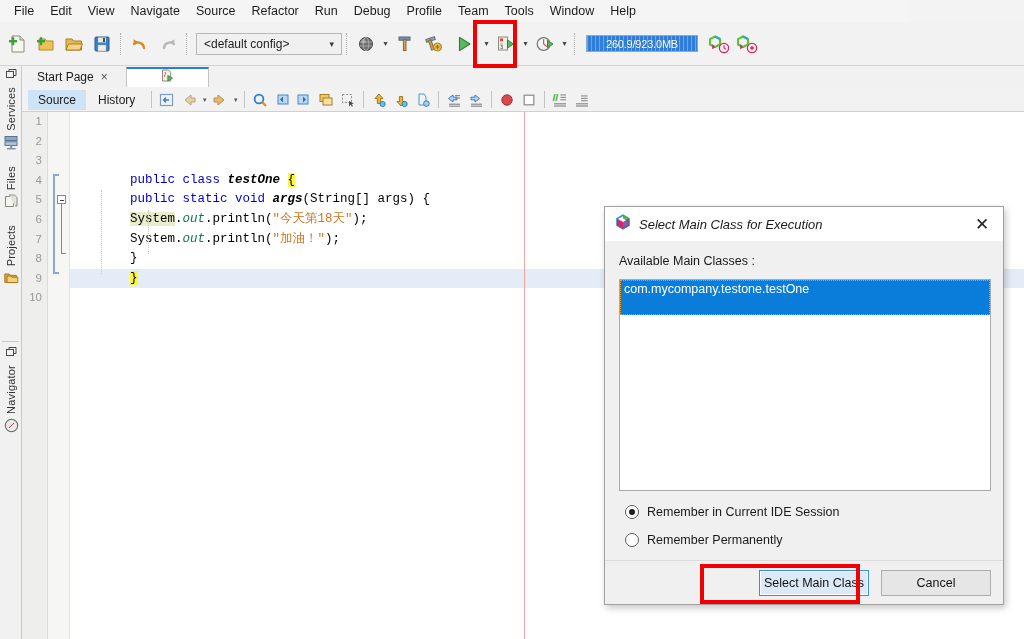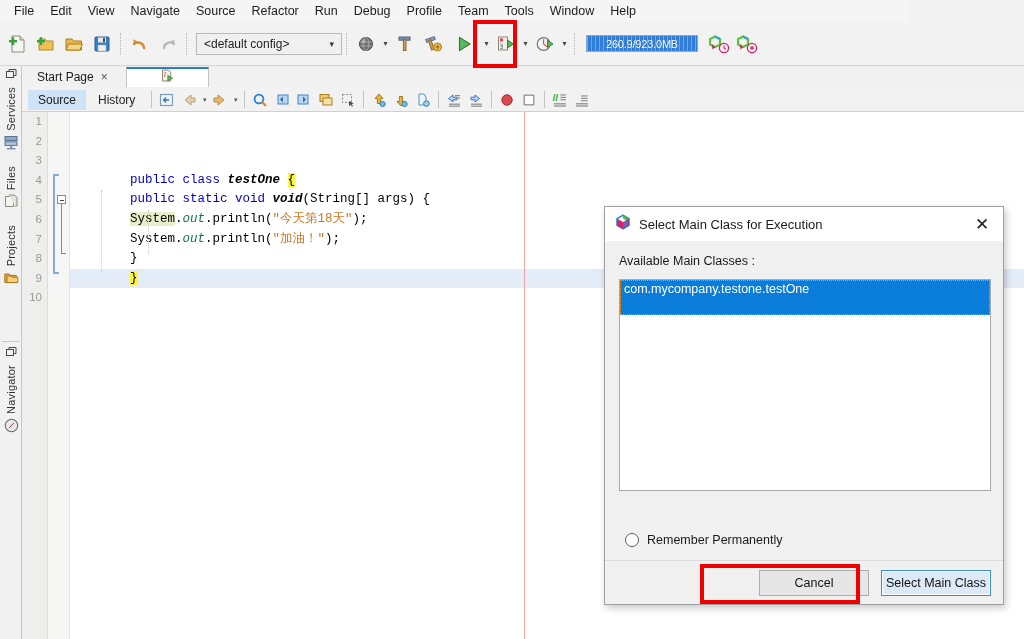--- a/index.html
+++ b/index.html
@@ -238,21 +238,21 @@
     border: 1px solid #a0a0a0;
     box-shadow: 2px 3px 7px rgba(0,0,0,0.22);
     z-index: 40;
   }
   .dlg-title {
     height: 34px; background: #ffffff;
     display: flex; align-items: center;
     padding: 0 6px 0 10px;
   }
   .dlg-title .ttl {
-    font-size: 13px; color: #1a1a1a; margin-left: 8px; flex: 1;
+    font-size: 13px; color: #1a1a1a; margin-left: 8px; flex: 1; font-style: italic;
   }
   .dlg-close {
     width: 30px; height: 28px;
     display:flex;align-items:center;justify-content:center;
     font-size: 17px; color: #222; font-weight: 300;
   }
   .dlg-body {
     position: absolute; left: 0; right: 0; top: 34px; bottom: 0;
     background: #f0f0f0;
   }
@@ -731,21 +731,21 @@
       <div class="line"></div>
 
 
       <div class="line"></div>
 
       <div class="line">
         <span class="kw">public</span><span> </span><span class="kw">class</span><span class="mth"> testOne </span><span class="hl-y">{</span>
       </div>
 
       <div class="line">
-        <span class="kw">public static void</span><span> </span><span class="mth">void</span><span>(String[] args) {</span>
+        <span class="kw">public static void</span><span> </span><span class="mth">args</span><span>(String[] args) {</span>
       </div>
 
       <div class="line">
         <span class="hl-b">System</span><span>.</span><span class="fld">out</span><span>.println(</span><span class="str">"今天第18天"</span><span>);</span>
       </div>
 
       <div class="line">
         <span>System</span><span>.</span><span class="fld">out</span><span>.println(</span><span class="str">"加油！"</span><span>);</span>
       </div>
 
@@ -777,27 +777,31 @@
     </div>
 
     <div class="dlg-body">
 
       <div class="dlg-label">Available Main Classes :</div>
 
       <div class="dlg-list">
         <div class="list-item sel">com.mycompany.testone.testOne</div>
       </div>
 
+      <div class="radio-row" style="top:264px;">
+        <span class="radio on"></span>
+        <span>Remember in Current IDE Session</span>
+      </div>
       <div class="radio-row" style="top:292px;">
         <span class="radio"></span>
         <span>Remember Permanently</span>
       </div>
 
       <div class="dlg-footer">
+        <div class="dbtn primary">Select Main Class</div>
         <div class="dbtn">Cancel</div>
-        <div class="dbtn primary">Select Main Class</div>
       </div>
     </div>
   </div>
 
   <div class="annot" style="left:700px; top:564px; width:160px; height:40px;"></div>
 
 </div>
 
 </body></html>

